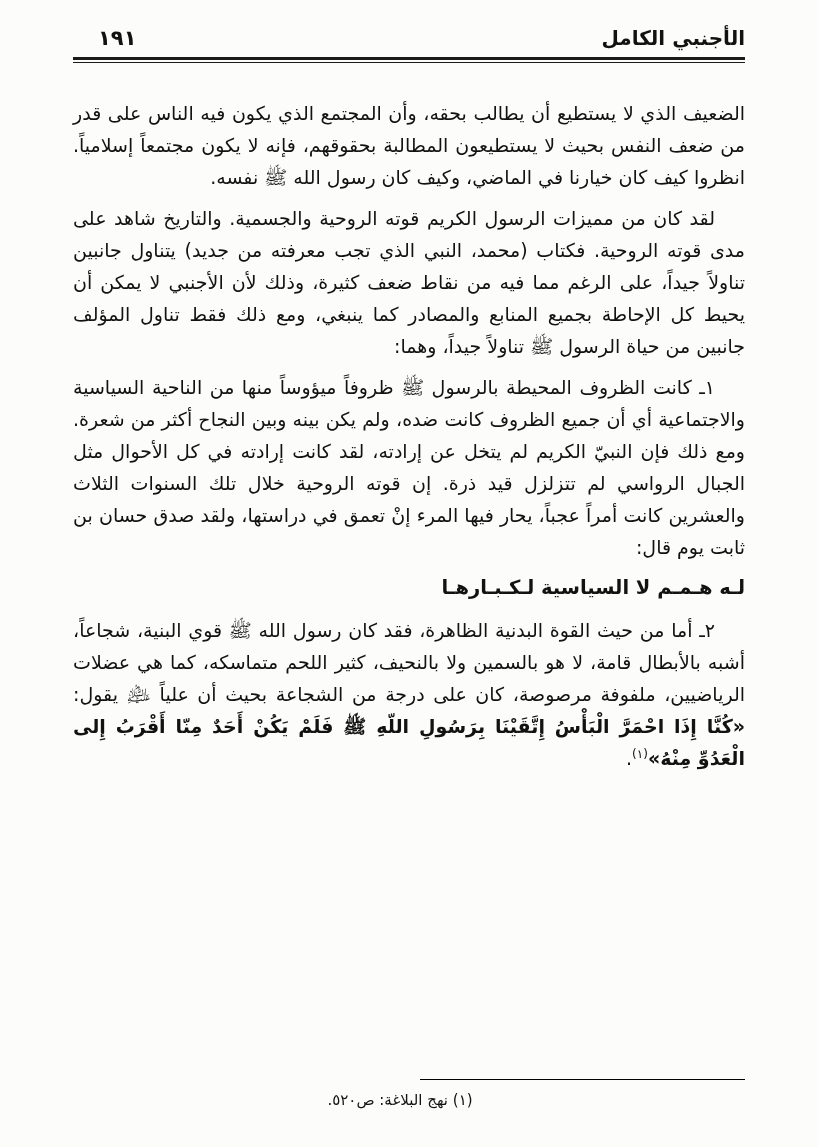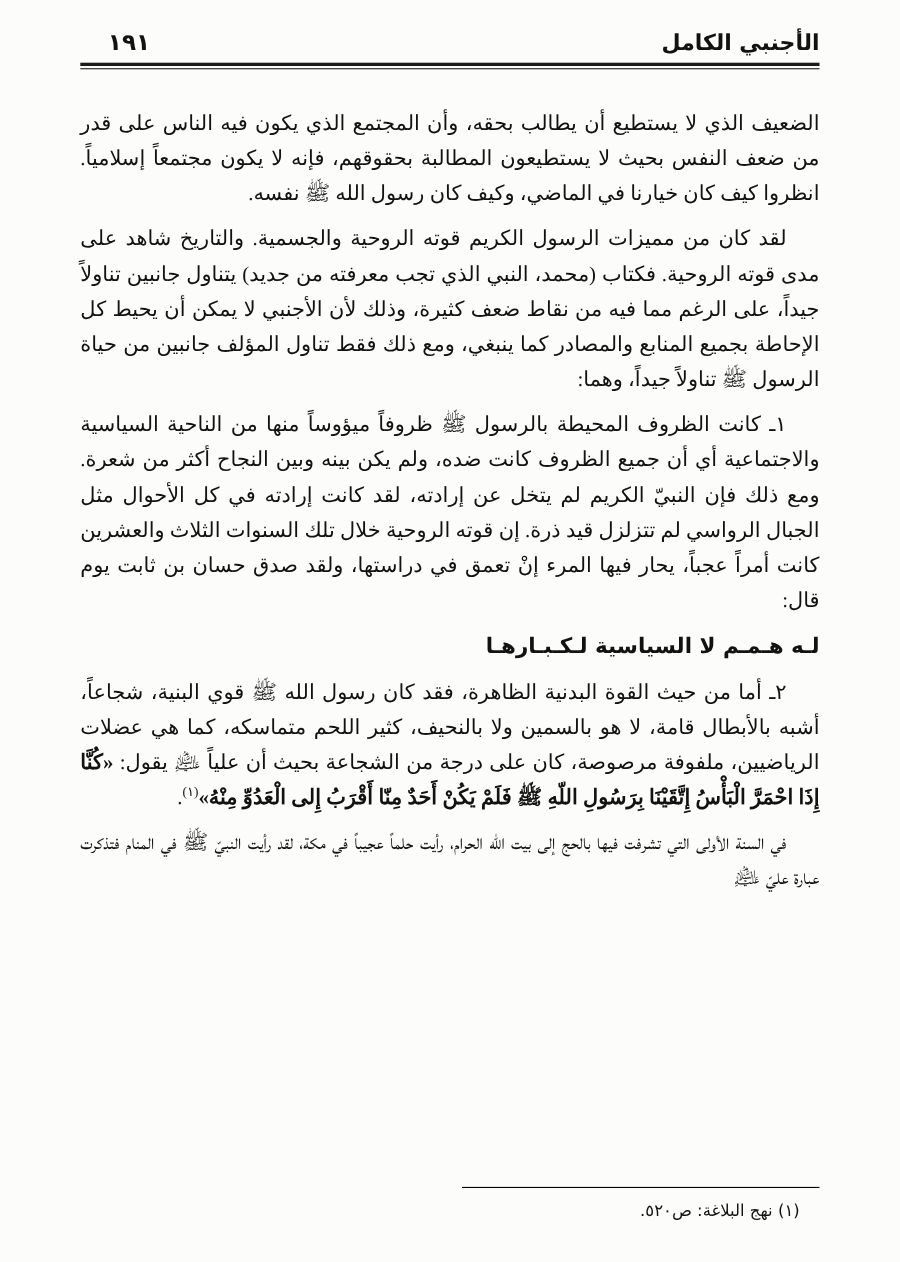--- a/index.html
+++ b/index.html
@@ -27,21 +27,21 @@
   }
   .page-number { font-size: 21px; margin-left: 25px; }
   .rule-thick { height: 3px; background: #1b1b1b; margin-top: 7px; }
   .rule-thin  { height: 1px; background: #1b1b1b; margin-top: 2px; }
   .body-text {
     margin-top: 34px;
     font-size: 19px;
     line-height: 32px;
     text-align: justify;
   }
-  .para { margin-bottom: 9px; font-family: Liberation Serif, serif; }
+  .para { margin-bottom: 9px; }
   .indent { text-indent: 30px; }
   .poetry {
     display: flex;
     justify-content: space-between;
     font-weight: bold;
     font-size: 19.5px;
     margin: 3px 0 10px 0;
     white-space: nowrap;
   }
   .bold { font-weight: bold; }
@@ -55,20 +55,21 @@
   .footnote-rule {
     height: 1.5px;
     background: #000;
     width: 325px; 
   }
   .footnote {
     font-size: 15px;
     padding-right: 18px;
     margin-top: 9px;
     line-height: 22px;
+    text-align: center;
   }
 </style>
 </head>
 <body>
 
 <div class="page">
 
   <header class="page-header">
     <span class="book-title">الأجنبي الكامل</span>
     <span class="page-number">١٩١</span>
@@ -85,21 +86,20 @@
     <p class="para indent">١ـ كانت الظروف المحيطة بالرسول ﷺ ظروفاً ميؤوساً منها من الناحية السياسية والاجتماعية أي أن جميع الظروف كانت ضده، ولم يكن بينه وبين النجاح أكثر من شعرة. ومع ذلك فإن النبيّ الكريم لم يتخل عن إرادته، لقد كانت إرادته في كل الأحوال مثل الجبال الرواسي لم تتزلزل قيد ذرة. إن قوته الروحية خلال تلك السنوات الثلاث والعشرين كانت أمراً عجباً، يحار فيها المرء إنْ تعمق في دراستها، ولقد صدق حسان بن ثابت يوم قال:</p>
 
     <div class="poetry">
       <span>لـه هـمـم لا السياسية لـكـبـارهـا</span>
     </div>
 
     <p class="para indent">
       <span>٢ـ أما من حيث القوة البدنية الظاهرة، فقد كان رسول الله ﷺ قوي البنية، شجاعاً، أشبه بالأبطال قامة، لا هو بالسمين ولا بالنحيف، كثير اللحم متماسكه، كما هي عضلات الرياضيين، ملفوفة مرصوصة، كان على درجة من الشجاعة بحيث أن علياً ﵇ يقول: </span><span class="bold">«كُنَّا إِذَا احْمَرَّ الْبَأْسُ إِتَّقَيْنَا بِرَسُولِ اللّهِ ﷺ فَلَمْ يَكُنْ أَحَدٌ مِنّا أَقْرَبُ إِلى الْعَدُوِّ مِنْهُ»</span><sup class="fn-ref">(١)</sup><span>.</span>
     </p>
 
-    <p class="para indent">في السنة الأولى التي تشرفت فيها بالحج إلى بيت الله الحرام، رأيت حلماً عجيباً في مكة، لقد رأيت النبيّ ﷺ في المنام فتذكرت عبارة عليّ ﵇</p>
 
   </main>
 
   <footer class="footnote-area">
     <div class="footnote-rule"></div>
     <div class="footnote">
       <span>(١)</span>
       <span>نهج البلاغة: ص٥٢٠.</span>
     </div>
   </footer>

